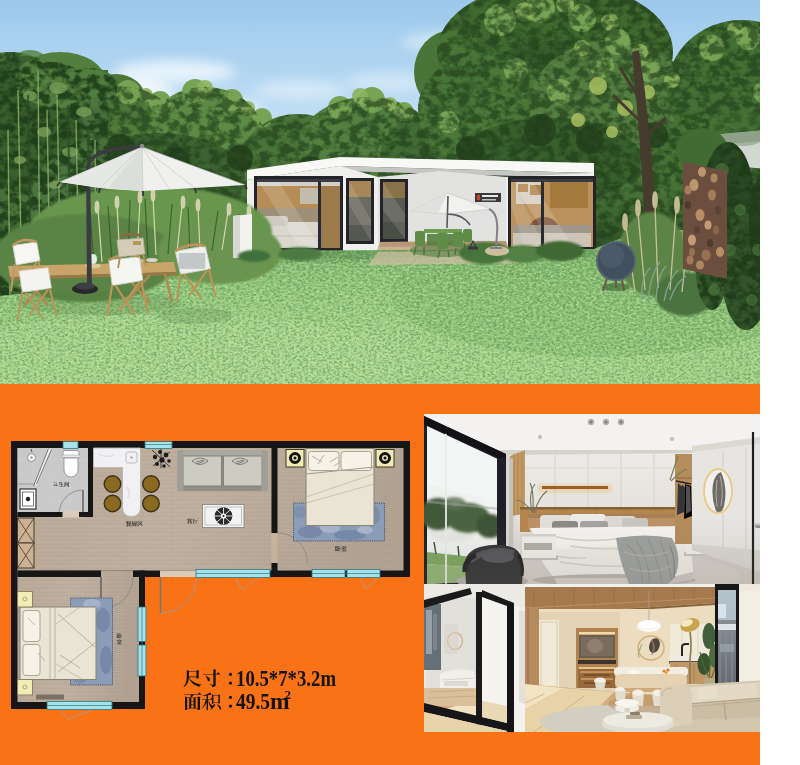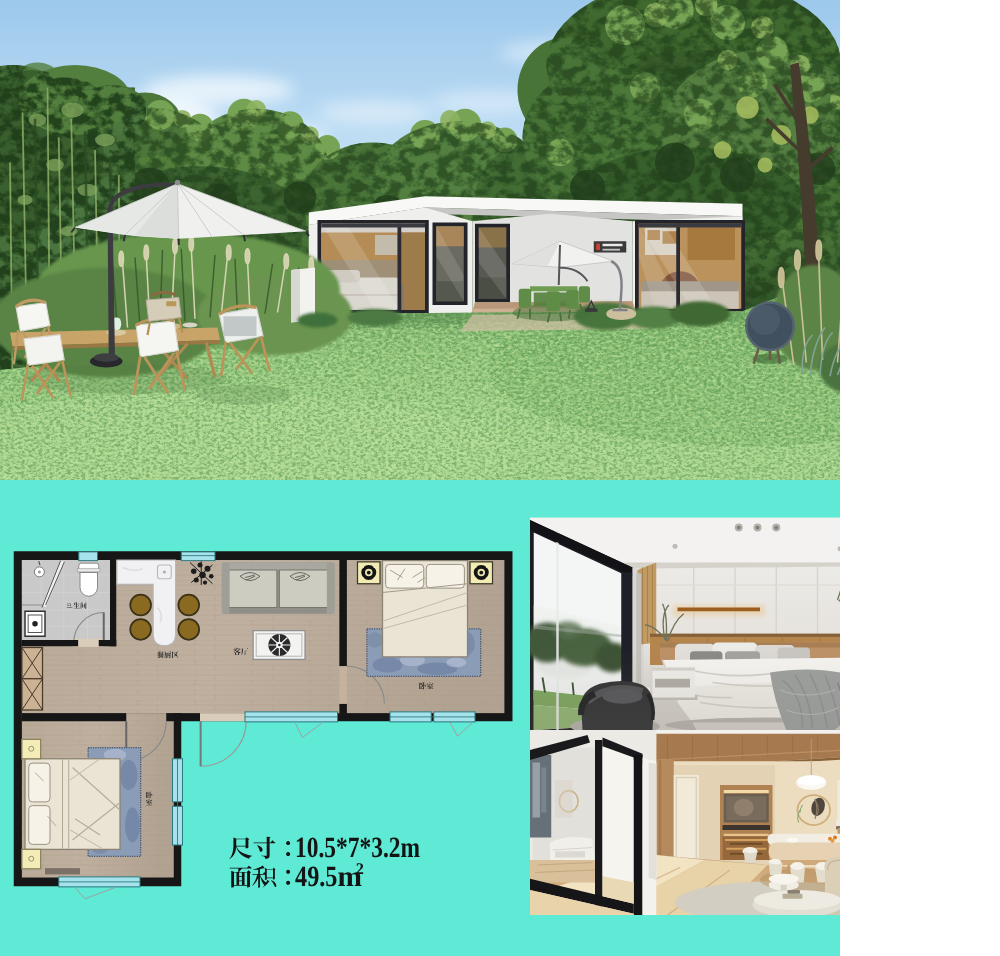--- a/index.html
+++ b/index.html
@@ -1,14 +1,14 @@
 <!DOCTYPE html>
 <html><head><meta charset="utf-8"><style>
 html,body{margin:0;padding:0;background:#fff;}
-#page{position:relative;width:672px;height:765px;background:#5eead4;overflow:hidden;font-family:"Liberation Sans",sans-serif;}
+#page{position:relative;width:760px;height:765px;background:#f97316;overflow:hidden;font-family:"Liberation Sans",sans-serif;}
 #page svg{position:absolute;display:block;}
 </style></head><body>
 <div id="page">
 <svg style="left:0px;top:0px" width="800" height="384" viewBox="0 0 800 384">
 <defs>
 <linearGradient id="sky" x1="0" y1="0" x2="0" y2="1">
 <stop offset="0" stop-color="#9cc8ec"></stop>
           <stop offset="0.5" stop-color="#c2e0f5"></stop>
           <stop offset="1" stop-color="#e8f3fb"></stop>
 </linearGradient>

